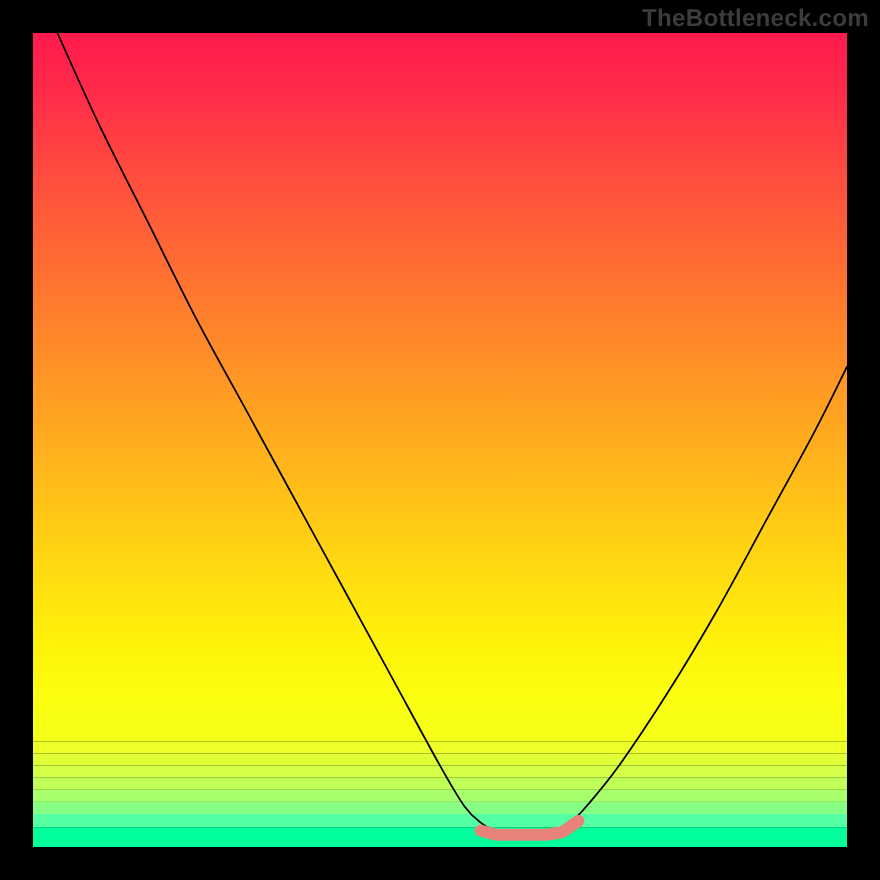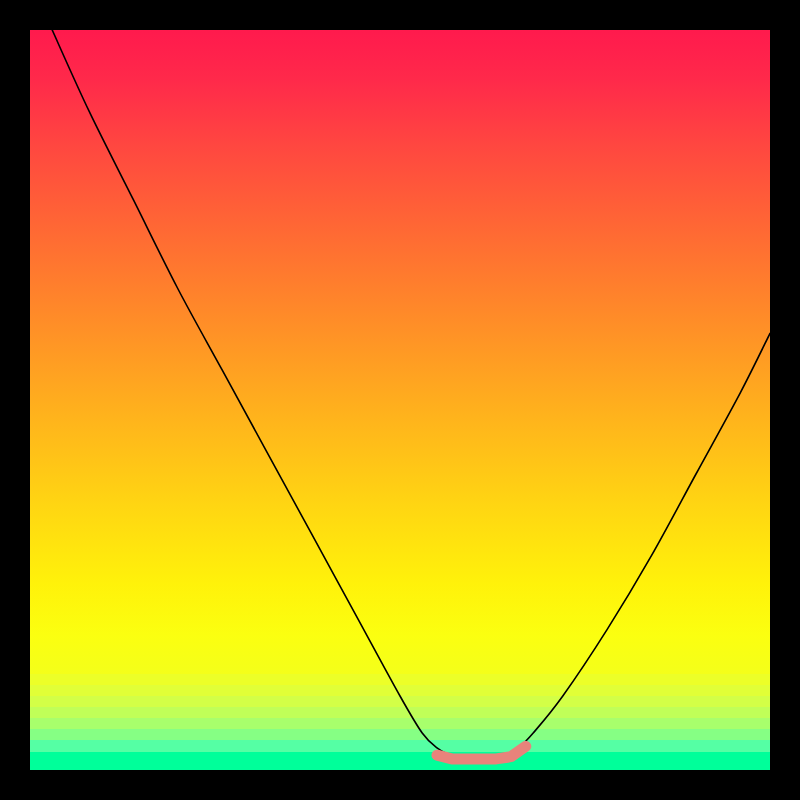--- a/index.html
+++ b/index.html
@@ -64,20 +64,21 @@
     width: 740px;
     height: 740px;
     z-index: 5;
   }
 </style>
 </head>
 <body>
 
 <div class="frame">
 
+  <div class="watermark">TheBottleneck.com</div>
 
   <div class="plot-area">
     <div class="grad-main"></div>
 
     <div class="band" style="top:644px;height:11px;background:#ecff28;"></div>
     <div class="band" style="top:655px;height:11px;background:#e1ff37;"></div>
     <div class="band" style="top:666px;height:11px;background:#d3ff47;"></div>
     <div class="band" style="top:677px;height:11px;background:#c0ff58;"></div>
     <div class="band" style="top:688px;height:11px;background:#a8ff6c;"></div>
     <div class="band" style="top:699px;height:11px;background:#86ff84;"></div>

